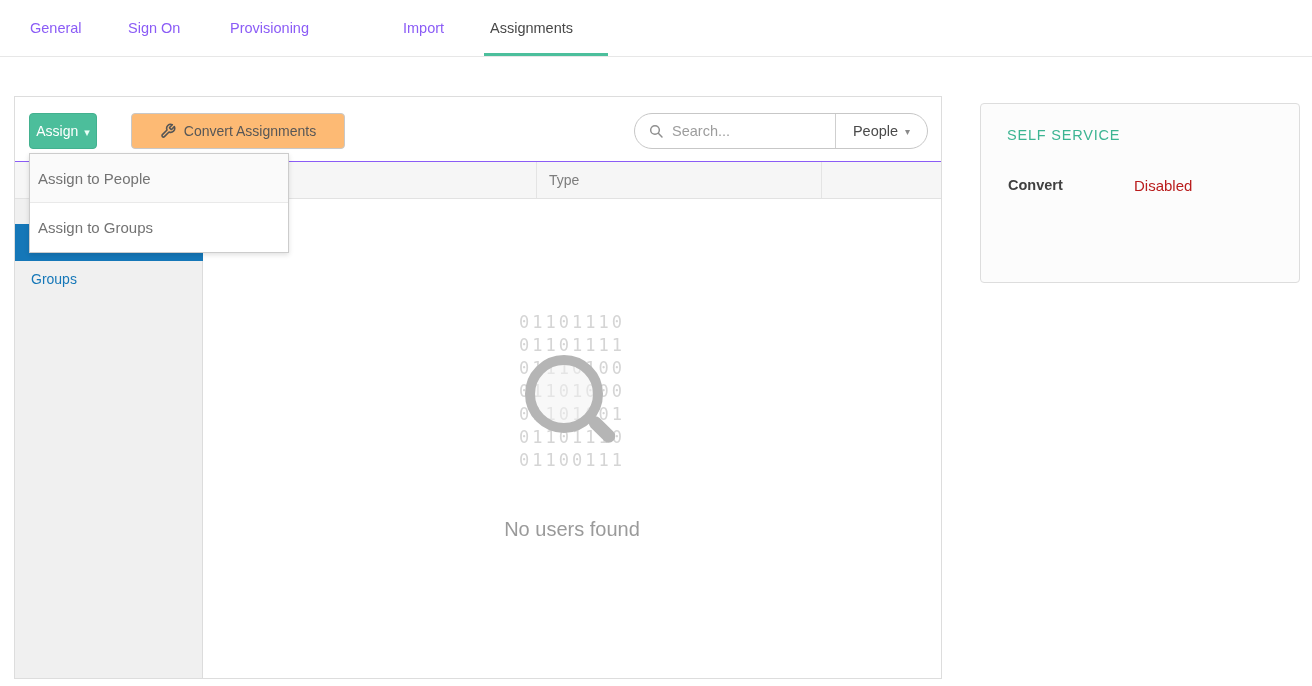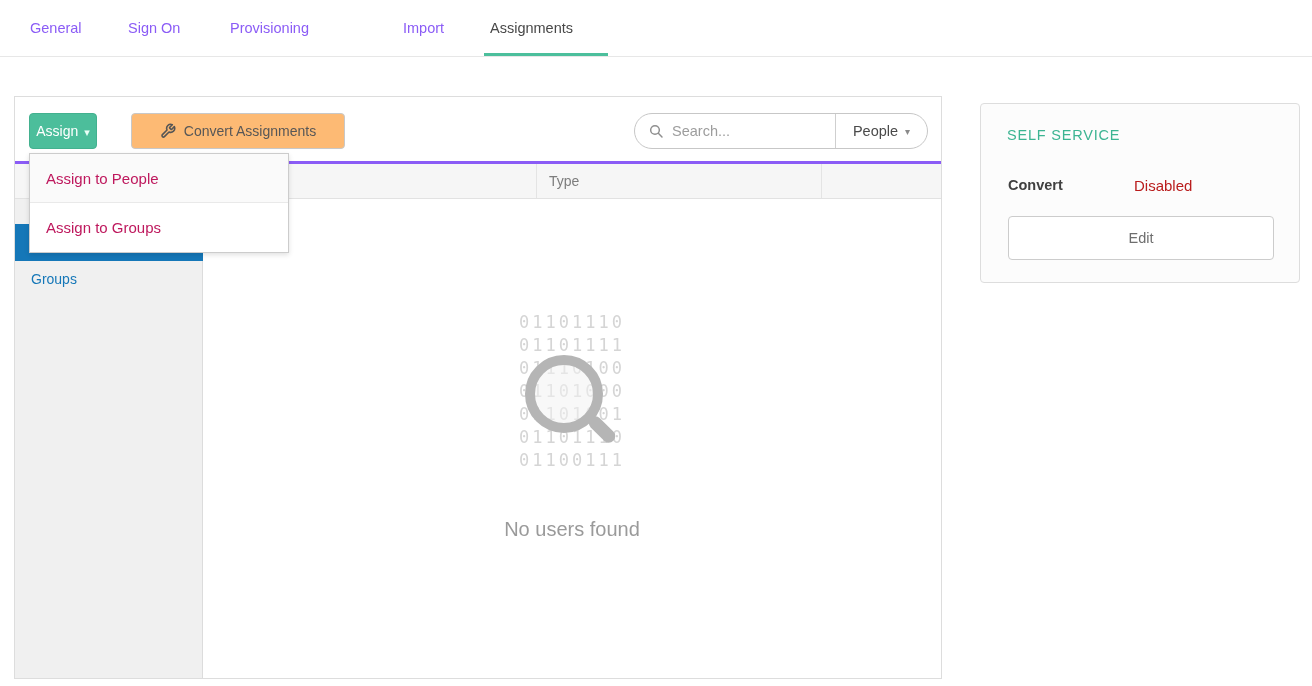--- a/index.html
+++ b/index.html
@@ -56,21 +56,21 @@
   .scope-select {
     flex: 0 0 92px; border-left: 1px solid #cfcfcf; display: flex; align-items: center;
     justify-content: center; font-size: 14.5px; color: #4a4a4a; cursor: pointer;
     border-radius: 0 18px 18px 0;
   }
   .scope-select .caret { font-size: 10px; color: #8a8a8a; margin-left: 7px; }
 
   
   .table-header {
     position: absolute; left: 0; top: 64px; width: 926px; height: 38px;
-    background: #f6f6f6; border-top: 3px solid #8b5cf6; border-bottom: 1px solid #e2e2e2;
+    background: #f6f6f6; border-top: 1px solid #8b5cf6; border-bottom: 1px solid #e2e2e2;
   }
   .th-type {
     position: absolute; left: 534px; top: 0; height: 100%; display: flex; align-items: center;
     font-size: 14px; color: #7d7d7d;
   }
   .col-div { position: absolute; top: 0; width: 1px; height: 100%; background: #e4e4e4; }
   .col-div.d1 { left: 521px; }
   .col-div.d2 { left: 806px; }
 
   
@@ -102,22 +102,22 @@
     background: #b5b5b5; border-radius: 7px; transform: rotate(45deg);
   }
 
   
   .assign-menu {
     position: absolute; left: 14px; top: 56px; width: 260px;
     background: #ffffff; border: 1px solid #cccccc;
     box-shadow: 0 2px 5px rgba(0,0,0,0.12); z-index: 20;
   }
   .assign-menu .item {
-    height: 49px; line-height: 49px; padding-left: 16px;
-    font-size: 15px; color: #be185d; cursor: pointer;
+    height: 49px; line-height: 49px; padding-left: 8px;
+    font-size: 15px; color: #737373; cursor: pointer;
   }
   .assign-menu .item.first { background: #fafafa; border-bottom: 1px solid #e9e9e9; }
 
   
   .self-panel {
     position: absolute; left: 980px; top: 103px; width: 320px; height: 180px;
     background: #fcfcfc; border: 1px solid #dddddd; border-radius: 4px;
   }
   .self-title {
     position: absolute; left: 26px; top: 23px; font-size: 14.5px; color: #3cb492;
@@ -198,14 +198,13 @@
     <div class="item first">Assign to People</div>
     <div class="item">Assign to Groups</div>
   </div>
 
 </div>
 
 <div class="self-panel">
   <div class="self-title">SELF SERVICE</div>
   <div class="self-requests-label">Convert</div>
   <div class="self-requests-value">Disabled</div>
-  <div class="btn-edit">Edit</div>
 </div>
 
 </body></html>

